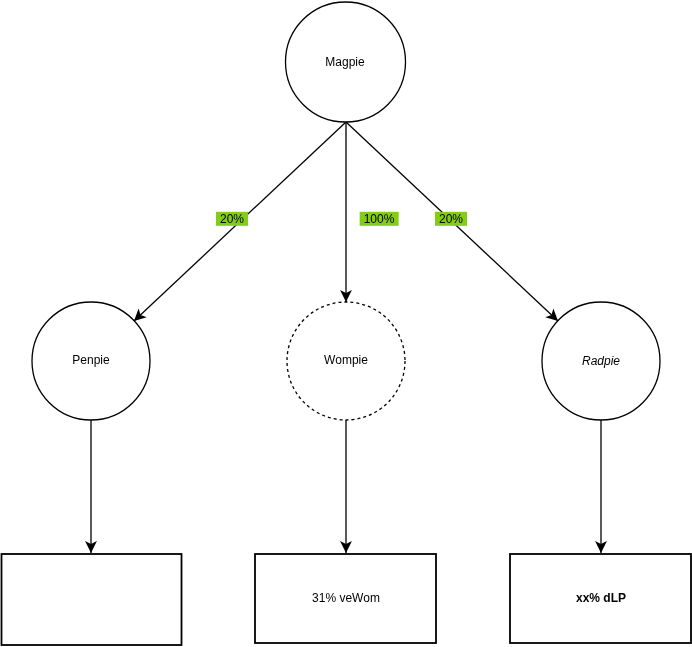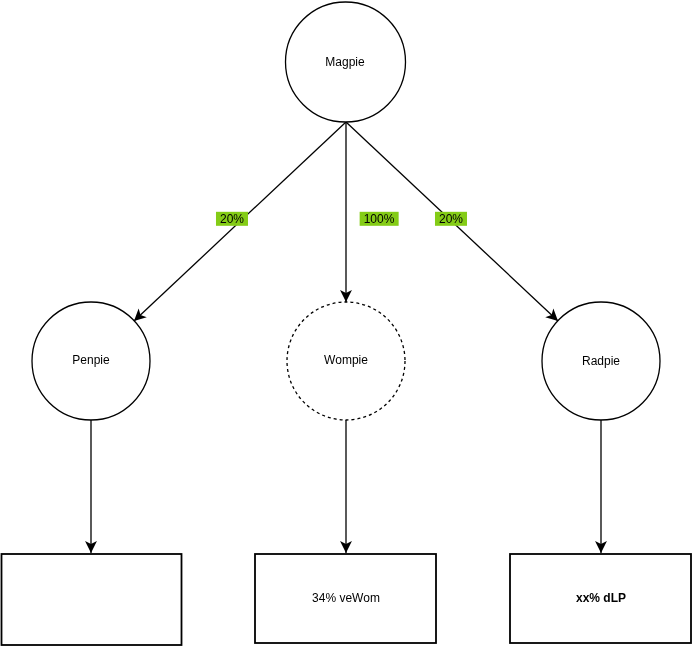--- a/index.html
+++ b/index.html
@@ -60,21 +60,21 @@
     <circle cx="601" cy="361" r="59" fill="#ffffff" stroke="#000000" stroke-width="1.3"></circle>
 
     <rect x="1.5" y="554" width="180" height="91" fill="#ffffff" stroke="#000000" stroke-width="1.8"></rect>
     <rect x="255" y="554" width="181" height="89" fill="#ffffff" stroke="#000000" stroke-width="1.8"></rect>
     <rect x="510" y="554" width="181" height="89" fill="#ffffff" stroke="#000000" stroke-width="1.8"></rect>
   </svg>
 
   <div class="lbl" style="left:345px; top:62px;">Magpie</div>
   <div class="lbl" style="left:91px; top:360px;">Penpie</div>
   <div class="lbl" style="left:346px; top:360px;">Wompie</div>
-  <div class="lbl" style="left:601px; top:361px;">Radpie</div>
-  <div class="lbl" style="left:346px; top:598px;">34% veWom</div>
+  <div class="lbl" style="left:601px; top:361px;font-style:italic;">Radpie</div>
+  <div class="lbl" style="left:346px; top:598px;">31% veWom</div>
   <div class="lbl" style="left:601px; top:598px;font-weight:bold;">xx% dLP</div>
 
   <div class="lbl edge-lbl" style="left:232px; top:219px;">20%</div>
   <div class="lbl edge-lbl" style="left:347px; top:219px;margin-left:32px;">100%</div>
   <div class="lbl edge-lbl" style="left:451px; top:219px;">20%</div>
 
 </div>
 
 </body></html>

